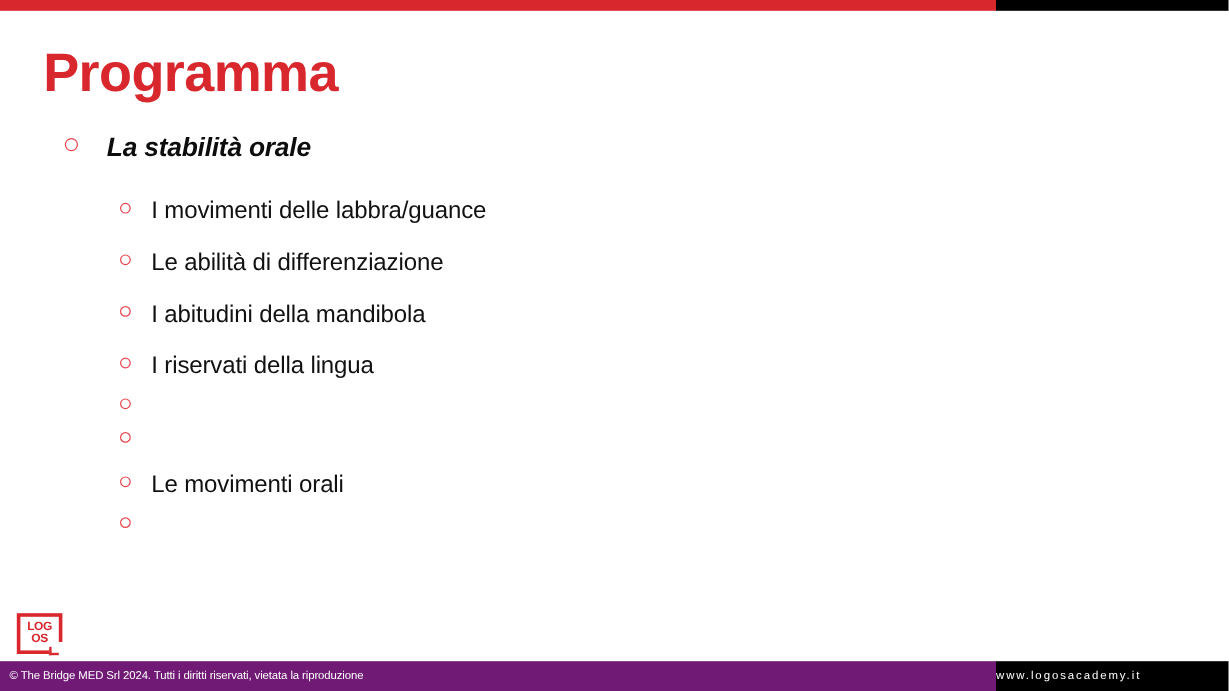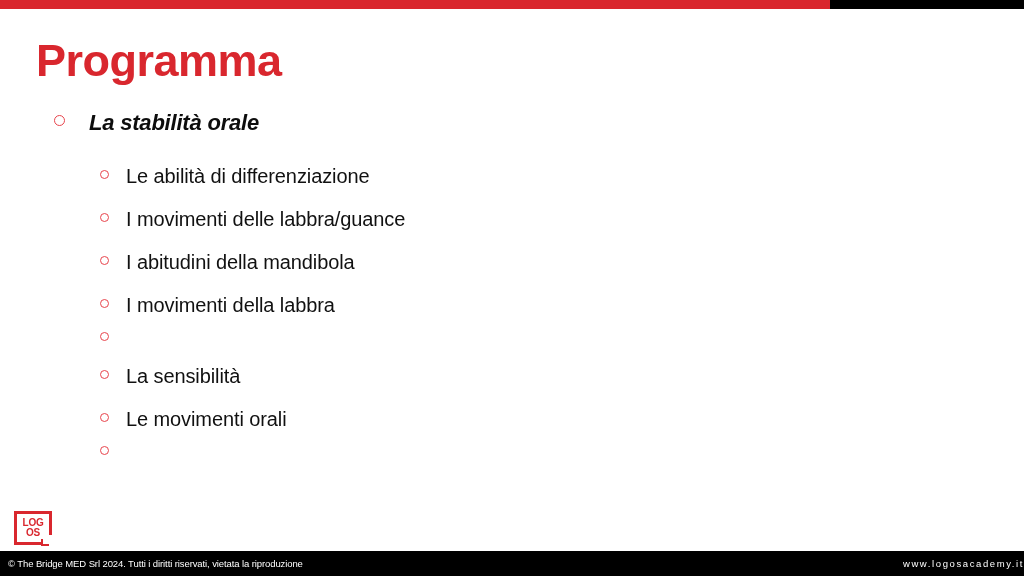--- a/index.html
+++ b/index.html
@@ -163,40 +163,40 @@
     bottom: 0;
     width: 1024px;
     height: 25px;
   }
   .footer-left {
     position: absolute;
     left: 0;
     top: 0;
     width: 830px;
     height: 25px;
-    background: #000000;
+    background: #701a75;
     display: flex;
     align-items: center;
   }
   .footer-left span {
     color: #ffffff;
     font-size: 9.5px;
     padding-left: 8px;
     letter-spacing: -0.1px;
   }
   .footer-right {
     position: absolute;
     left: 830px;
     top: 0;
     width: 194px;
     height: 25px;
     background: #000000;
     display: flex;
     align-items: center;
-    justify-content: flex-end;
+    justify-content: flex-start;
   }
   .footer-right span {
     color: #ffffff;
     font-size: 9.5px;
     letter-spacing: 1.6px;
   }
 </style>
 </head>
 <body>
 
@@ -211,45 +211,44 @@
 
     <div class="lvl1-item">
       <span class="lvl1-bullet"></span>
       <span class="lvl1-text">La stabilità orale</span>
     </div>
 
     <div class="lvl2-list">
 
       <div class="lvl2-item">
         <span class="lvl2-bullet"></span>
+        <span class="lvl2-text">I movimenti delle labbra/guance</span>
+      </div>
+
+      <div class="lvl2-item">
+        <span class="lvl2-bullet"></span>
         <span class="lvl2-text">Le abilità di differenziazione</span>
       </div>
 
       <div class="lvl2-item">
         <span class="lvl2-bullet"></span>
-        <span class="lvl2-text">I movimenti delle labbra/guance</span>
-      </div>
-
-      <div class="lvl2-item">
-        <span class="lvl2-bullet"></span>
         <span class="lvl2-text">I abitudini della mandibola</span>
       </div>
 
       <div class="lvl2-item">
         <span class="lvl2-bullet"></span>
-        <span class="lvl2-text">I movimenti della labbra</span>
-      </div>
-
-      <div class="lvl2-item">
-        <span class="lvl2-bullet"></span>
-      </div>
-
-      <div class="lvl2-item">
-        <span class="lvl2-bullet"></span>
-        <span class="lvl2-text">La sensibilità</span>
+        <span class="lvl2-text">I riservati della lingua</span>
+      </div>
+
+      <div class="lvl2-item">
+        <span class="lvl2-bullet"></span>
+      </div>
+
+      <div class="lvl2-item">
+        <span class="lvl2-bullet"></span>
       </div>
 
       <div class="lvl2-item">
         <span class="lvl2-bullet"></span>
         <span class="lvl2-text">Le movimenti orali</span>
       </div>
 
       <div class="lvl2-item">
         <span class="lvl2-bullet"></span>
       </div>

